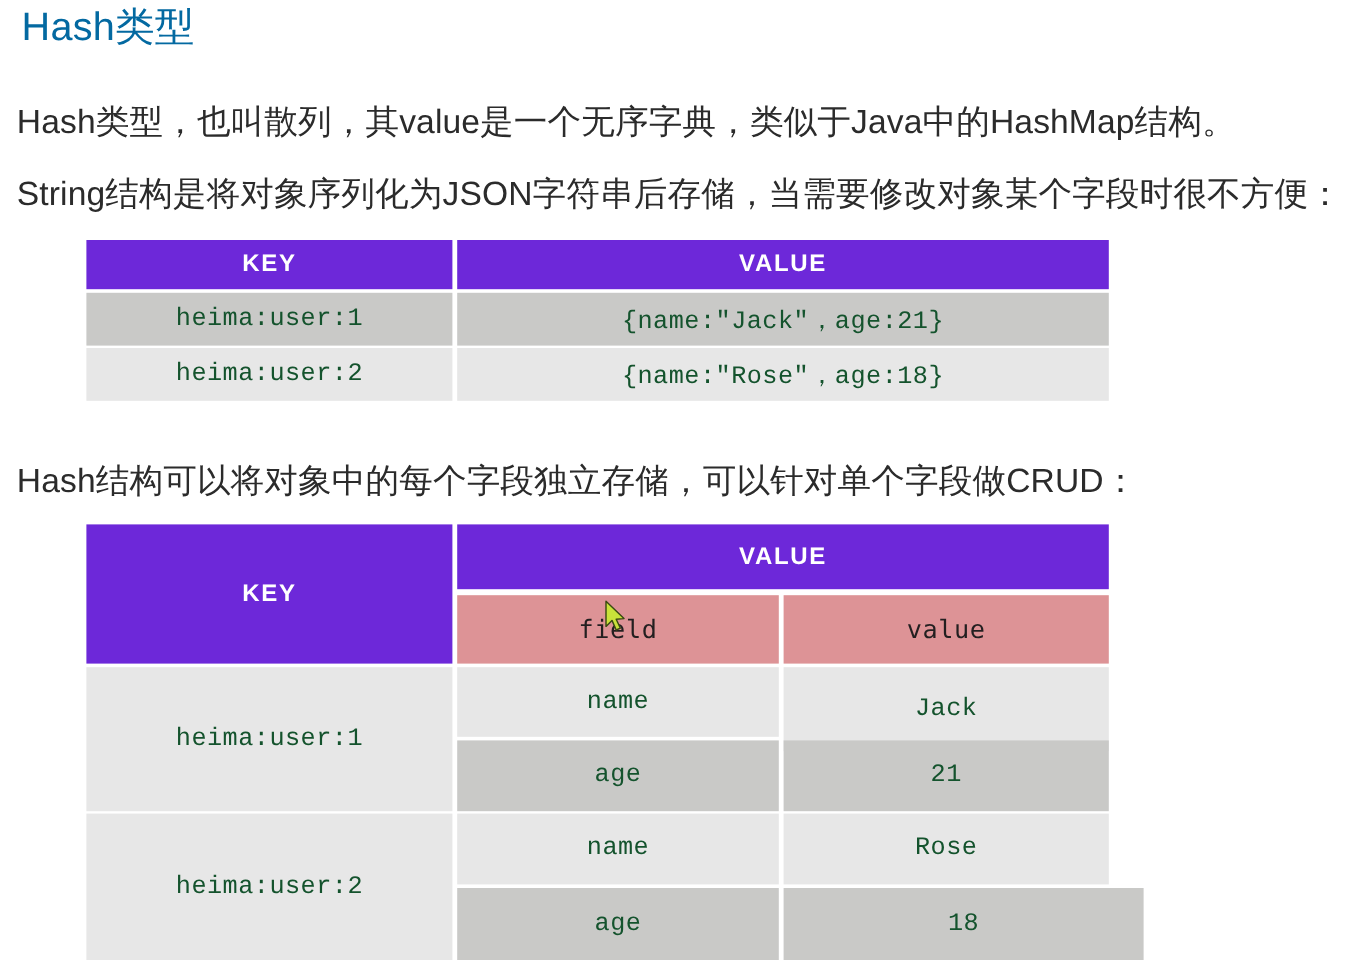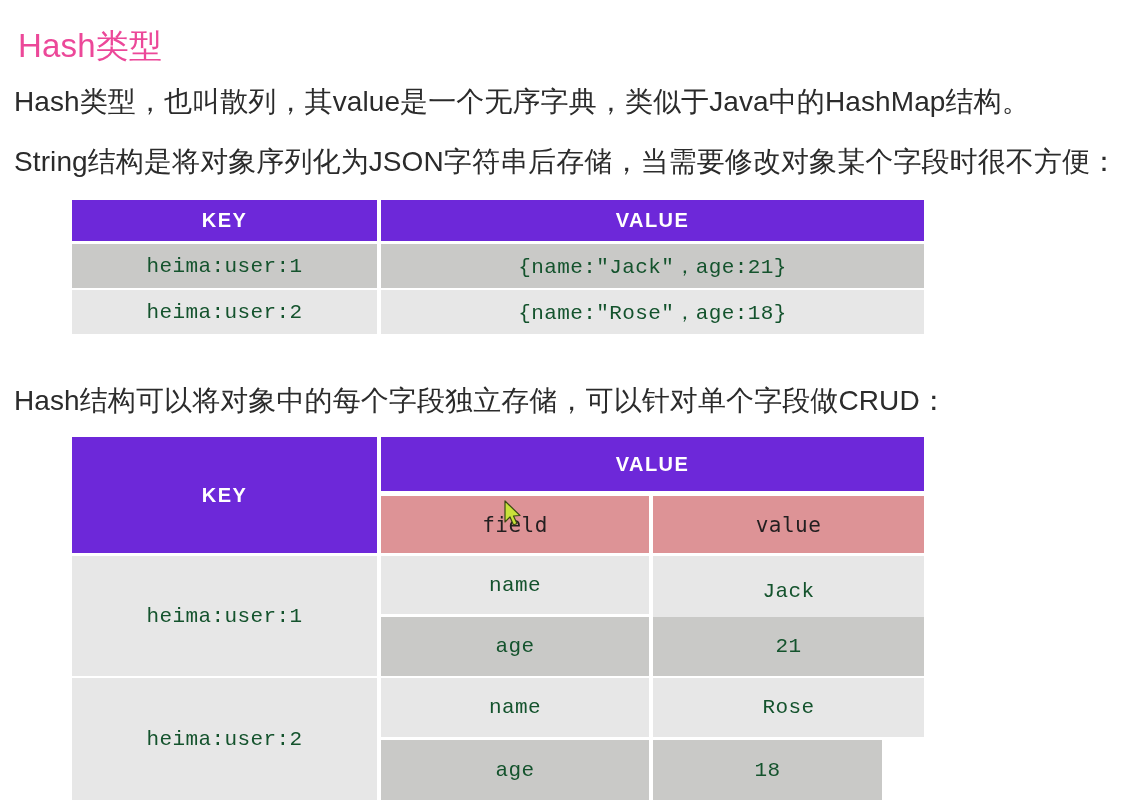--- a/index.html
+++ b/index.html
@@ -13,25 +13,25 @@
     position: relative;
     overflow: hidden;
     font-family: "Liberation Sans", "DejaVu Sans", sans-serif;
     color: #231f20;
   }
 
   
   .page-title {
     position: absolute;
     left: 18px;
-    top: 24px;
+    top: 0;
     font-size: 33px;
     line-height: 44px;
     font-weight: 400;
-    color: #ec4899;
+    color: #0369a1;
     letter-spacing: 0.2px;
     white-space: nowrap;
   }
 
   
   .para {
     position: absolute;
     left: 14px;
     font-size: 28px;
     line-height: 32px;
@@ -134,21 +134,21 @@
   <div class="cell mono bg-dark" style="left:653px; top:617px; width:271px; height:59px;">21</div>
 
   <div class="cell mono bg-light" style="left:72px; top:678px; width:305px; height:122px;">heima:user:2</div>
 
   <div class="cell mono bg-light" style="left:381px; top:678px; width:268px; height:59px;">name</div>
 
   <div class="cell mono bg-light" style="left:653px; top:678px; width:271px; height:59px;">Rose</div>
 
   <div class="cell mono bg-dark" style="left:381px; top:740px; width:268px; height:60px;">age</div>
 
-  <div class="cell mono bg-dark" style="left:653px; top:740px; width:229px; height:60px;">18</div>
+  <div class="cell mono bg-dark" style="left:653px; top:740px; width:300px; height:60px;">18</div>
 
 </div>
 
 <div class="cursor">
   <svg width="20" height="30" viewBox="0 0 20 30" xmlns="http://www.w3.org/2000/svg">
     <polygon points="1,1 1,22 6,17 9.5,25 13,23.5 9.5,16 16,15.5" fill="#c9e13a" stroke="#3a4a12" stroke-width="1.2" stroke-linejoin="round"></polygon>
   </svg>
 </div>
 
 </body></html>

